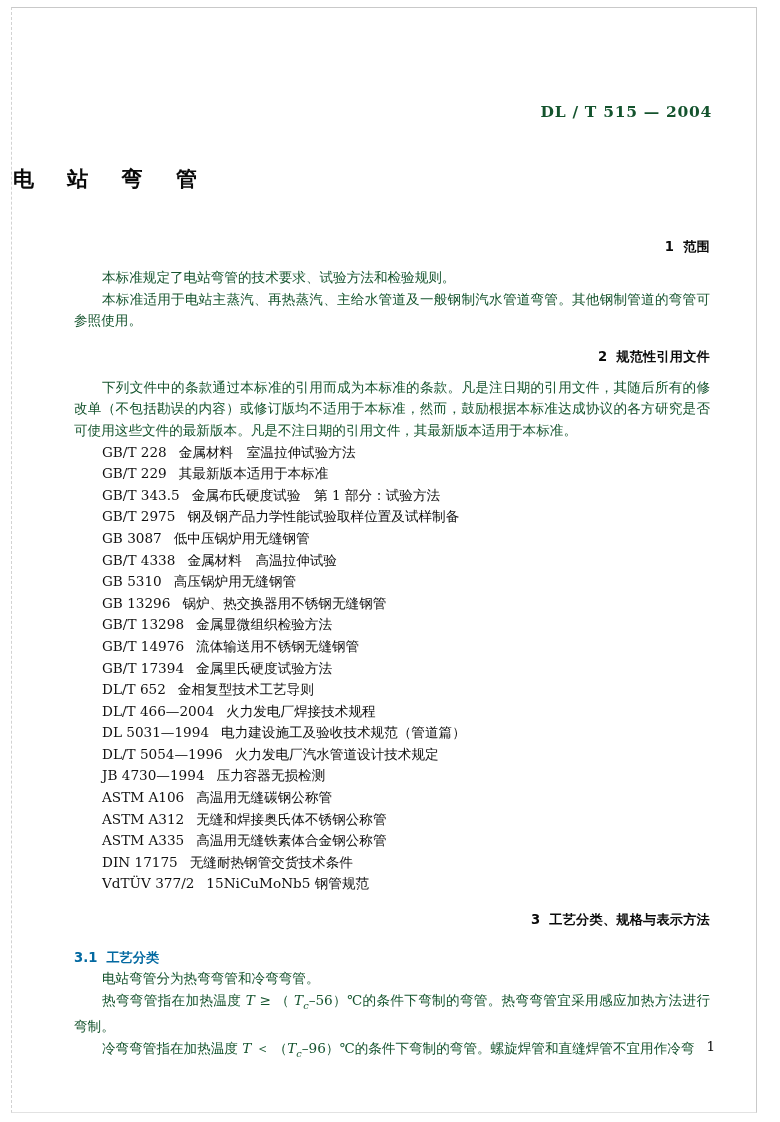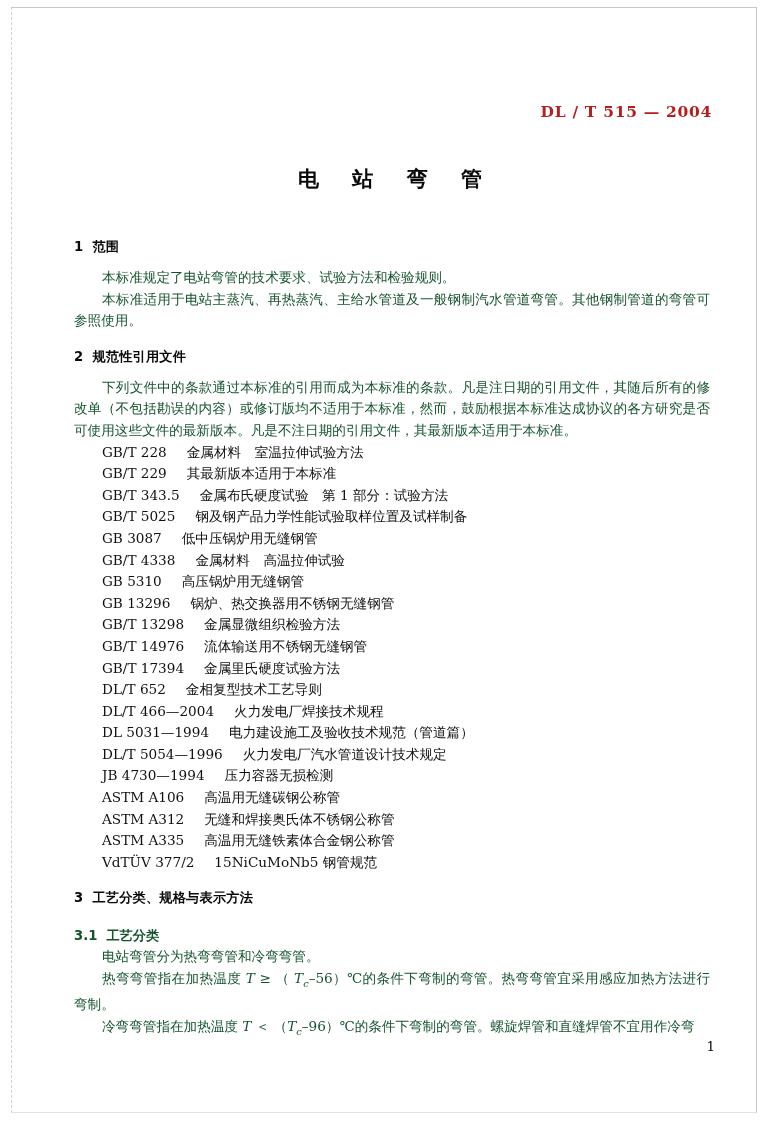--- a/index.html
+++ b/index.html
@@ -46,30 +46,29 @@
     width: 780px;
     text-align: right;
     padding-right: 68px;
     box-sizing: border-box;
   }
   .header-text {
     font-family: "DejaVu Serif", "Liberation Serif", serif;
     font-weight: bold;
     font-size: 15.5px;
     letter-spacing: 0.7px;
-    color: #b91c1c;
+    color: #14532d;
   }
 
   
   .doc-title {
     position: absolute;
     left: 0;
     top: 165px;
     width: 780px;
-    text-align: center;
     font-family: "DejaVu Sans", "Liberation Sans", sans-serif;
     font-weight: bold;
     font-size: 21px;
     letter-spacing: 13px;
     text-indent: 13px;
     color: #0a0a0a;
   }
 
   
   .content {
@@ -82,30 +81,31 @@
   }
 
   h2.sec {
     margin: 0;
     font-family: "DejaVu Sans", "Liberation Sans", sans-serif;
     font-weight: bold;
     font-size: 13.2px;
     line-height: 21px;
     letter-spacing: 0.2px;
     color: #0a0a0a;
+    text-align: right;
   }
   h2.sec .num { margin-right: 9px; }
 
   h3.subsec {
     margin: 0;
     font-family: "DejaVu Sans", "Liberation Sans", sans-serif;
     font-weight: bold;
     font-size: 13.2px;
     line-height: 21px;
-    color: #14532d;
+    color: #0369a1;
   }
   h3.subsec .num { margin-right: 9px; }
 
   p.para {
     margin: 0;
     text-indent: 28px;
     text-align: justify;
     font-size: 13.6px;
     line-height: 21.6px;
     color: #14532d;
@@ -126,21 +126,21 @@
     padding-left: 28px;
     font-size: 13.6px;
     line-height: 21.6px;
     white-space: nowrap;
     color: #101010;
   }
   .ref-code {
     font-family: "DejaVu Serif", "Liberation Serif", serif;
   }
   .ref-title {
-    margin-left: 20px;
+    margin-left: 12px;
   }
 
   
   var {
     font-style: italic;
     font-family: "DejaVu Serif", "Liberation Serif", serif;
   }
   sub {
     font-size: 0.72em;
     font-style: italic;
@@ -182,36 +182,37 @@
     <h2 class="sec">
       <span class="num">2</span><span>规范性引用文件</span>
     </h2>
     <div class="gap-sm"></div>
     <p class="para">下列文件中的条款通过本标准的引用而成为本标准的条款。凡是注日期的引用文件，其随后所有的修改单（不包括勘误的内容）或修订版均不适用于本标准，然而，鼓励根据本标准达成协议的各方研究是否可使用这些文件的最新版本。凡是不注日期的引用文件，其最新版本适用于本标准。</p>
 
     <ul class="ref-list">
       <li><span class="ref-code">GB/T 228</span><span class="ref-title">金属材料　室温拉伸试验方法</span></li>
       <li><span class="ref-code">GB/T 229</span><span class="ref-title">其最新版本适用于本标准</span></li>
       <li><span class="ref-code">GB/T 343.5</span><span class="ref-title">金属布氏硬度试验　第 1 部分：试验方法</span></li>
-      <li><span class="ref-code">GB/T 5025</span><span class="ref-title">钢及钢产品力学性能试验取样位置及试样制备</span></li>
+      <li><span class="ref-code">GB/T 2975</span><span class="ref-title">钢及钢产品力学性能试验取样位置及试样制备</span></li>
       <li><span class="ref-code">GB 3087</span><span class="ref-title">低中压锅炉用无缝钢管</span></li>
       <li><span class="ref-code">GB/T 4338</span><span class="ref-title">金属材料　高温拉伸试验</span></li>
       <li><span class="ref-code">GB 5310</span><span class="ref-title">高压锅炉用无缝钢管</span></li>
       <li><span class="ref-code">GB 13296</span><span class="ref-title">锅炉、热交换器用不锈钢无缝钢管</span></li>
       <li><span class="ref-code">GB/T 13298</span><span class="ref-title">金属显微组织检验方法</span></li>
       <li><span class="ref-code">GB/T 14976</span><span class="ref-title">流体输送用不锈钢无缝钢管</span></li>
       <li><span class="ref-code">GB/T 17394</span><span class="ref-title">金属里氏硬度试验方法</span></li>
       <li><span class="ref-code">DL/T 652</span><span class="ref-title">金相复型技术工艺导则</span></li>
       <li><span class="ref-code">DL/T 466—2004</span><span class="ref-title">火力发电厂焊接技术规程</span></li>
       <li><span class="ref-code">DL 5031—1994</span><span class="ref-title">电力建设施工及验收技术规范（管道篇）</span></li>
       <li><span class="ref-code">DL/T 5054—1996</span><span class="ref-title">火力发电厂汽水管道设计技术规定</span></li>
       <li><span class="ref-code">JB 4730—1994</span><span class="ref-title">压力容器无损检测</span></li>
       <li><span class="ref-code">ASTM A106</span><span class="ref-title">高温用无缝碳钢公称管</span></li>
       <li><span class="ref-code">ASTM A312</span><span class="ref-title">无缝和焊接奥氏体不锈钢公称管</span></li>
       <li><span class="ref-code">ASTM A335</span><span class="ref-title">高温用无缝铁素体合金钢公称管</span></li>
+      <li><span class="ref-code">DIN 17175</span><span class="ref-title">无缝耐热钢管交货技术条件</span></li>
       <li><span class="ref-code">VdTÜV 377/2</span><span class="ref-title">15NiCuMoNb5 钢管规范</span></li>
     </ul>
 
     <div class="gap-md"></div>
 
     <h2 class="sec">
       <span class="num">3</span><span>工艺分类、规格与表示方法</span>
     </h2>
 
     <div class="gap-lg"></div>

